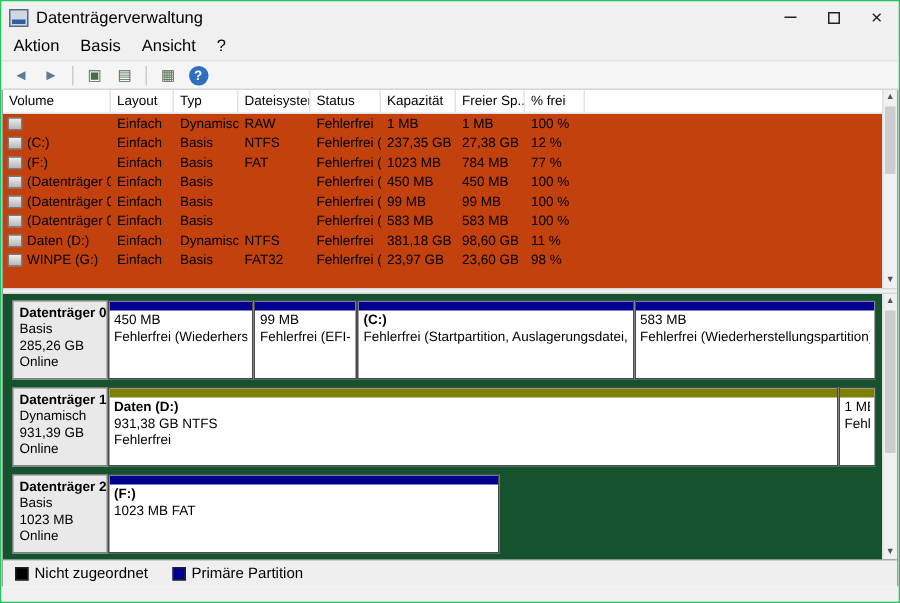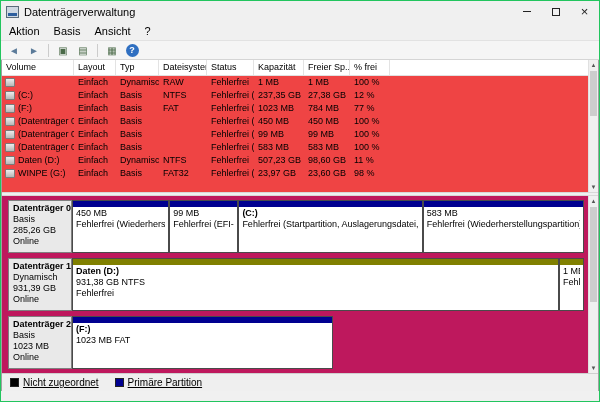--- a/index.html
+++ b/index.html
@@ -25,58 +25,58 @@
   .toolbar{height:20px;flex:0 0 20px;display:flex;align-items:center;background:#f5f5f5;border-top:1px solid #e2e2e2;border-bottom:1px solid #d5d5d5;padding-left:4px;gap:2px;}
   .tool-btn{width:18px;height:16px;display:flex;align-items:center;justify-content:center;font-size:10px;color:#5b7b99;}
   .tool-btn.dark{color:#4a6a48;}
   .tool-sep{width:1px;height:13px;background:#cccccc;margin:0 3px;}
   .help-circle{width:13px;height:13px;border-radius:50%;background:#2f6fc1;color:#fff;font-size:9px;font-weight:bold;display:flex;align-items:center;justify-content:center;}
 
   
   .client{flex:1 1 auto;display:flex;flex-direction:column;border-left:1px solid #a0a0a0;border-right:1px solid #a0a0a0;overflow:hidden;background:#fff;}
 
   
-  .list-pane{flex:0 0 132px;background:#ef4444;position:relative;overflow:hidden;}
+  .list-pane{flex:0 0 132px;background:#c2410c;position:relative;overflow:hidden;}
   .thead,.trow{display:grid;grid-template-columns:72px 42px 43px 48px 47px 50px 46px 40px 1fr;}
   .thead{height:16px;line-height:15px;font-size:9px;border-bottom:1px solid #e0e0e0;background:#fff;}
   .th{padding-left:4px;border-right:1px solid #e3e3e3;overflow:hidden;white-space:nowrap;color:#000;}
   .th.filler{border-right:none;}
   .trow{height:13px;line-height:13px;font-size:9px;}
   .cell{padding-left:4px;overflow:hidden;white-space:nowrap;color:#000;}
   .cell.vol{display:flex;align-items:center;gap:3px;padding-left:3px;}
   .vol-icon{flex:0 0 auto;width:10px;height:9px;background:linear-gradient(#ececec,#b7b7b7);border:1px solid #7a7a7a;border-radius:1px;}
 
   
   .vscroll{position:absolute;top:0;bottom:0;right:0;width:10px;background:#f0f0f0;border-left:1px solid #e0e0e0;}
   .vs-arrow{height:10px;font-size:6px;line-height:10px;text-align:center;color:#555;}
   .vs-arrow.bottom{position:absolute;bottom:0;left:0;right:0;}
   .vs-thumb{position:absolute;left:1px;right:1px;background:#cdcdcd;}
   .vs-thumb.t-table{top:11px;height:45px;}
   .vs-thumb.t-graph{top:11px;height:95px;}
 
   .splitter{flex:0 0 4px;background:#f0f0f0;border-top:1px solid #d8d8d8;border-bottom:1px solid #d8d8d8;}
 
   
-  .graph-pane{flex:1 1 auto;background:#be185d;position:relative;padding:4px 14px 15px 6px;display:flex;flex-direction:column;gap:5px;overflow:hidden;}
+  .graph-pane{flex:1 1 auto;background:#14532d;position:relative;padding:4px 14px 15px 6px;display:flex;flex-direction:column;gap:5px;overflow:hidden;}
   .disk-row{display:flex;flex:0 0 53px;height:53px;}
   .disk-label{flex:0 0 64px;border:1px solid #808080;background:#e9e9e9;padding:2px 4px;font-size:9px;line-height:11px;overflow:hidden;white-space:nowrap;}
   .dl-name{font-weight:bold;}
   .partitions{flex:1 1 auto;display:flex;overflow:hidden;}
   .part{border:1px solid #4a4a4a;background:#fff;display:flex;flex-direction:column;overflow:hidden;}
   .strip{height:6px;flex:0 0 6px;}
   .pbody{padding:1px 3px;font-size:9px;line-height:11px;overflow:hidden;}
   .pline{overflow:hidden;white-space:nowrap;}
   .pline.bold{font-weight:bold;}
   .w-d0p1{flex:0 0 19%;} .w-d0p2{flex:0 0 13.5%;} .w-d0p3{flex:0 0 36%;} .w-d0p4{flex:1 1 auto;}
   .w-d1p1{flex:1 1 auto;} .w-d1p2{flex:0 0 25px;}
   .w-d2p1{flex:0 0 51%;}
 
   
   .legend{flex:0 0 18px;background:#efefef;border-top:1px solid #cfcfcf;display:flex;align-items:center;padding-left:8px;gap:16px;font-size:10px;}
-  .legend-item{display:flex;align-items:center;gap:4px;text-decoration:underline;}
+  .legend-item{display:flex;align-items:center;gap:4px;}
   .legend-swatch{width:9px;height:9px;border:1px solid #222;}
 
   .bottom-filler{flex:0 0 10px;background:#f0f0f0;}
 </style>
 </head>
 <body>
 
 <div class="window">
 
   <div class="titlebar">
@@ -220,21 +220,21 @@
       </div>
       <div class="trow">
         <div class="cell vol">
             <span class="vol-icon"></span>
             <span>Daten (D:)</span>
           </div>
         <div class="cell">Einfach</div>
         <div class="cell">Dynamisch</div>
         <div class="cell">NTFS</div>
         <div class="cell">Fehlerfrei</div>
-        <div class="cell">507,23 GB</div>
+        <div class="cell">381,18 GB</div>
         <div class="cell">98,60 GB</div>
         <div class="cell">11 %</div>
       </div>
       <div class="trow">
         <div class="cell vol">
             <span class="vol-icon"></span>
             <span>WINPE (G:)</span>
           </div>
         <div class="cell">Einfach</div>
         <div class="cell">Basis</div>

